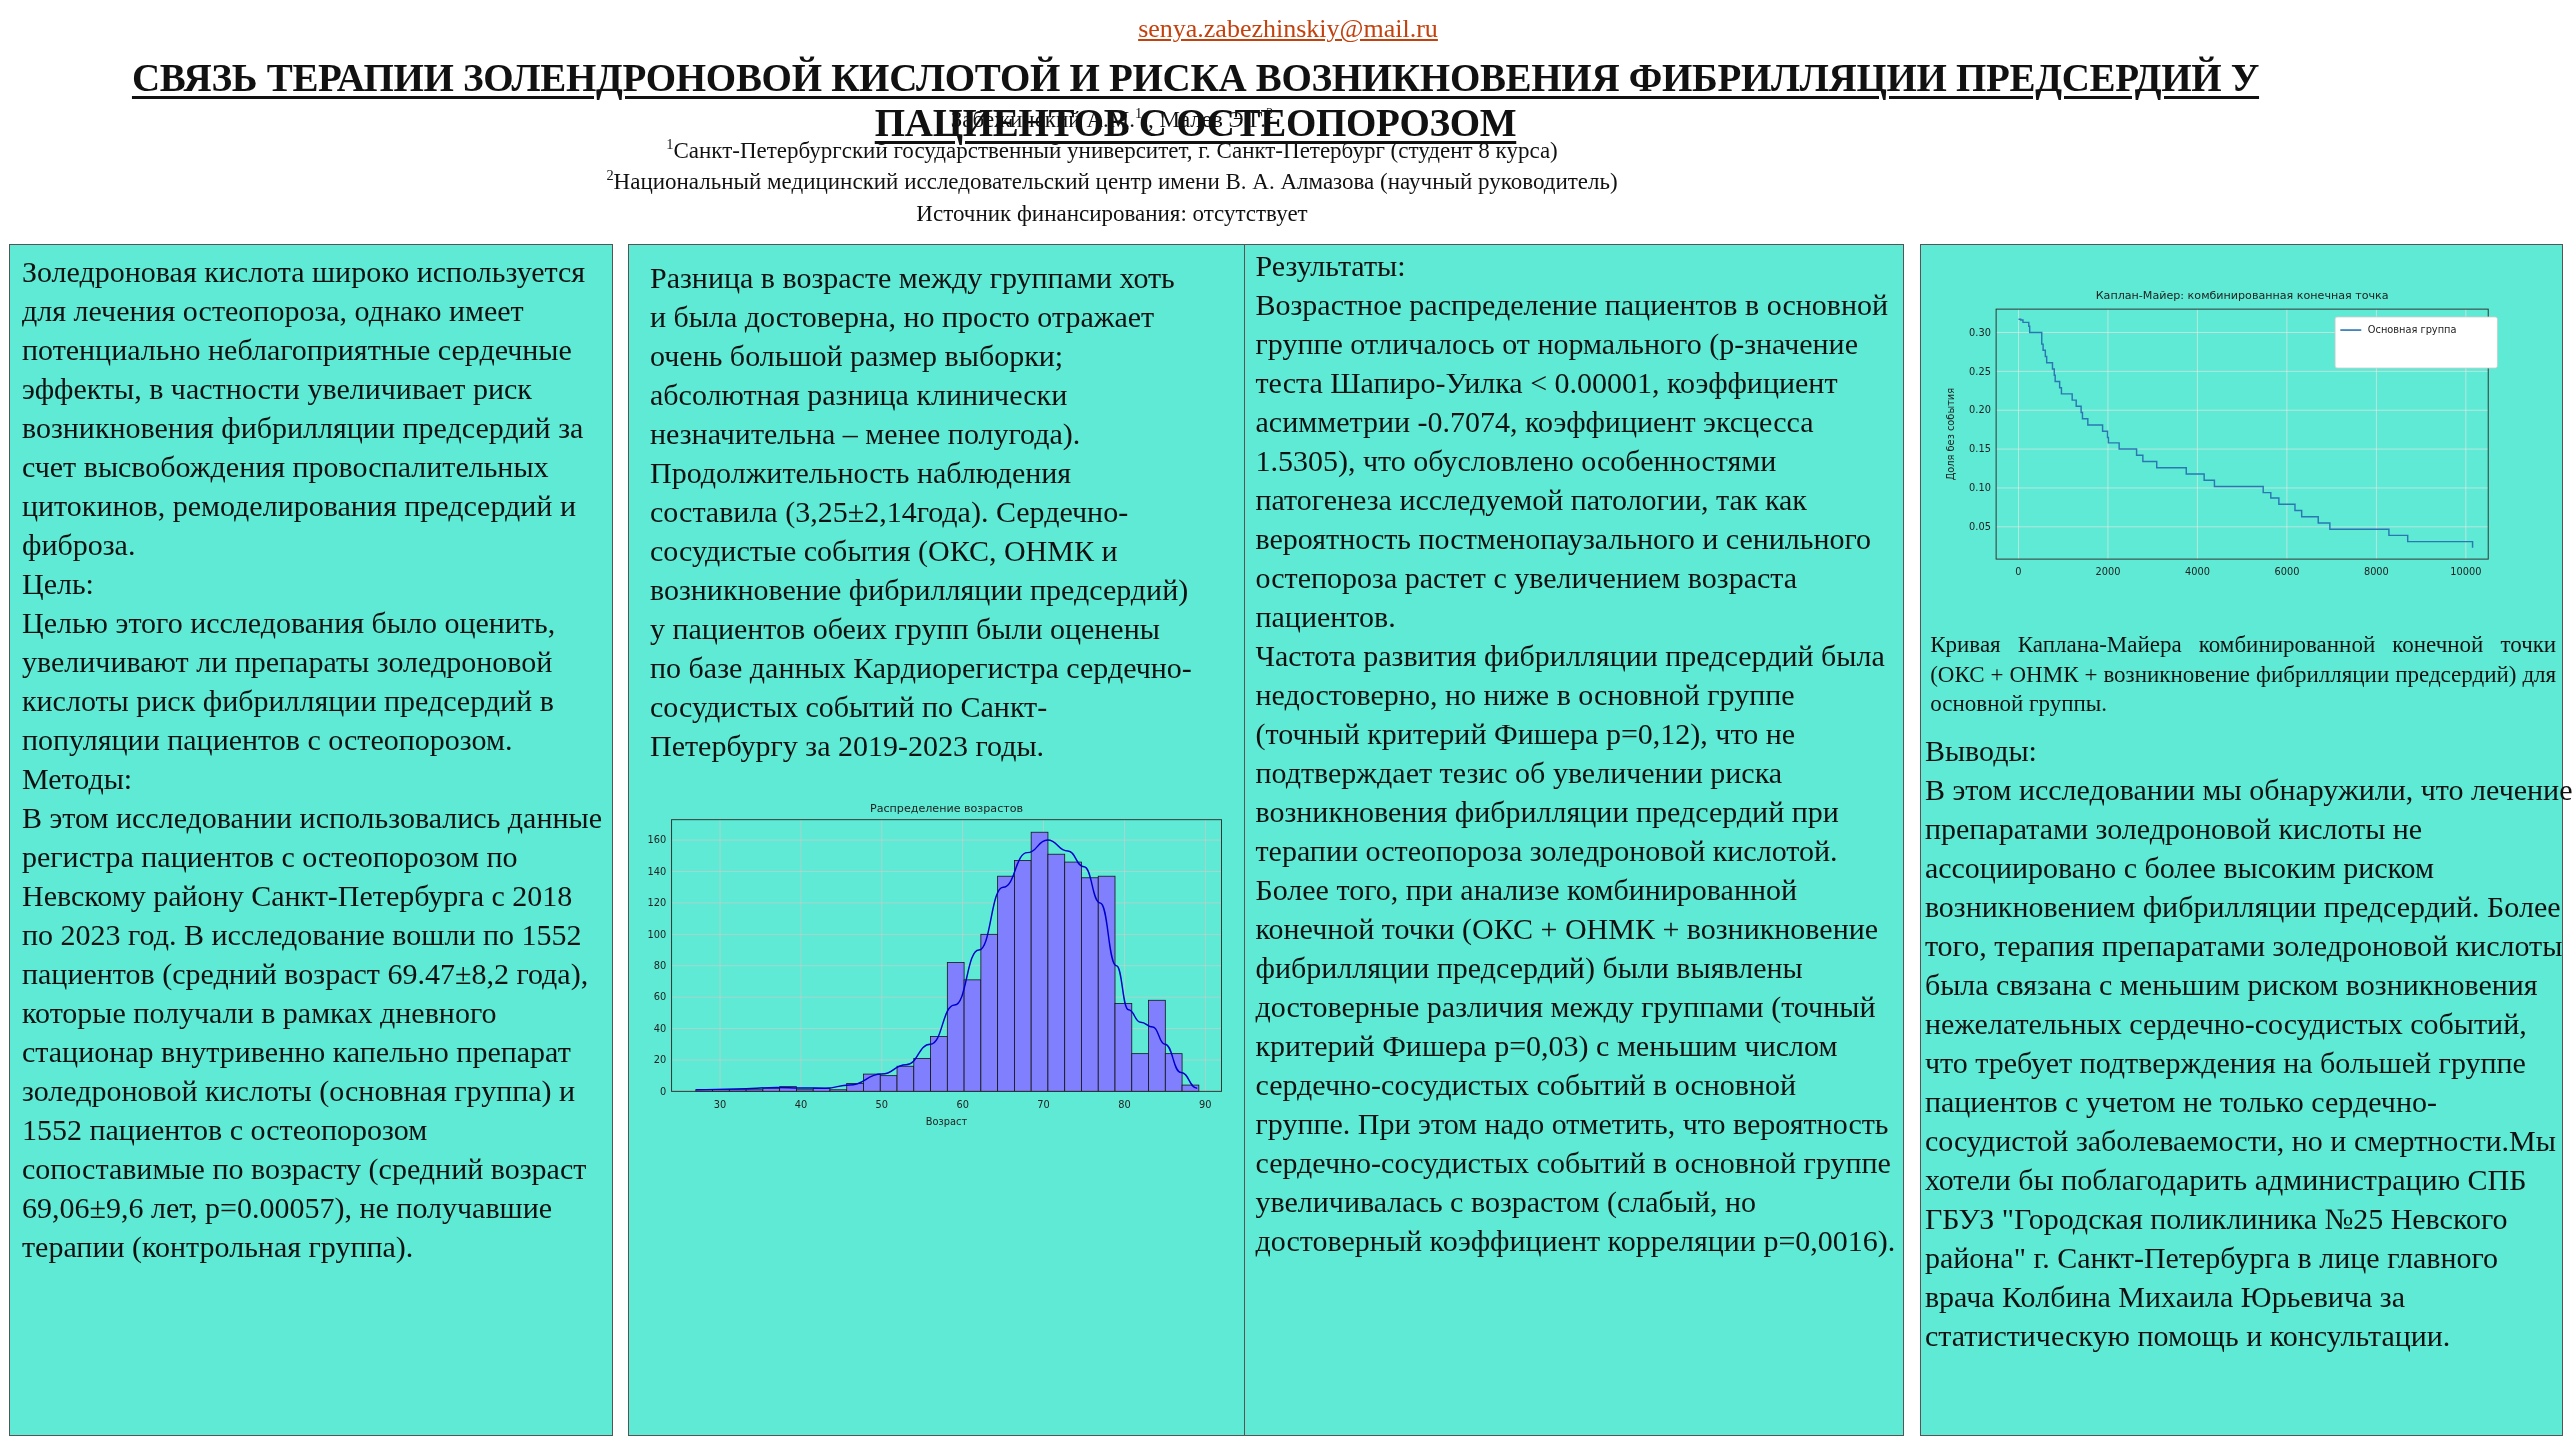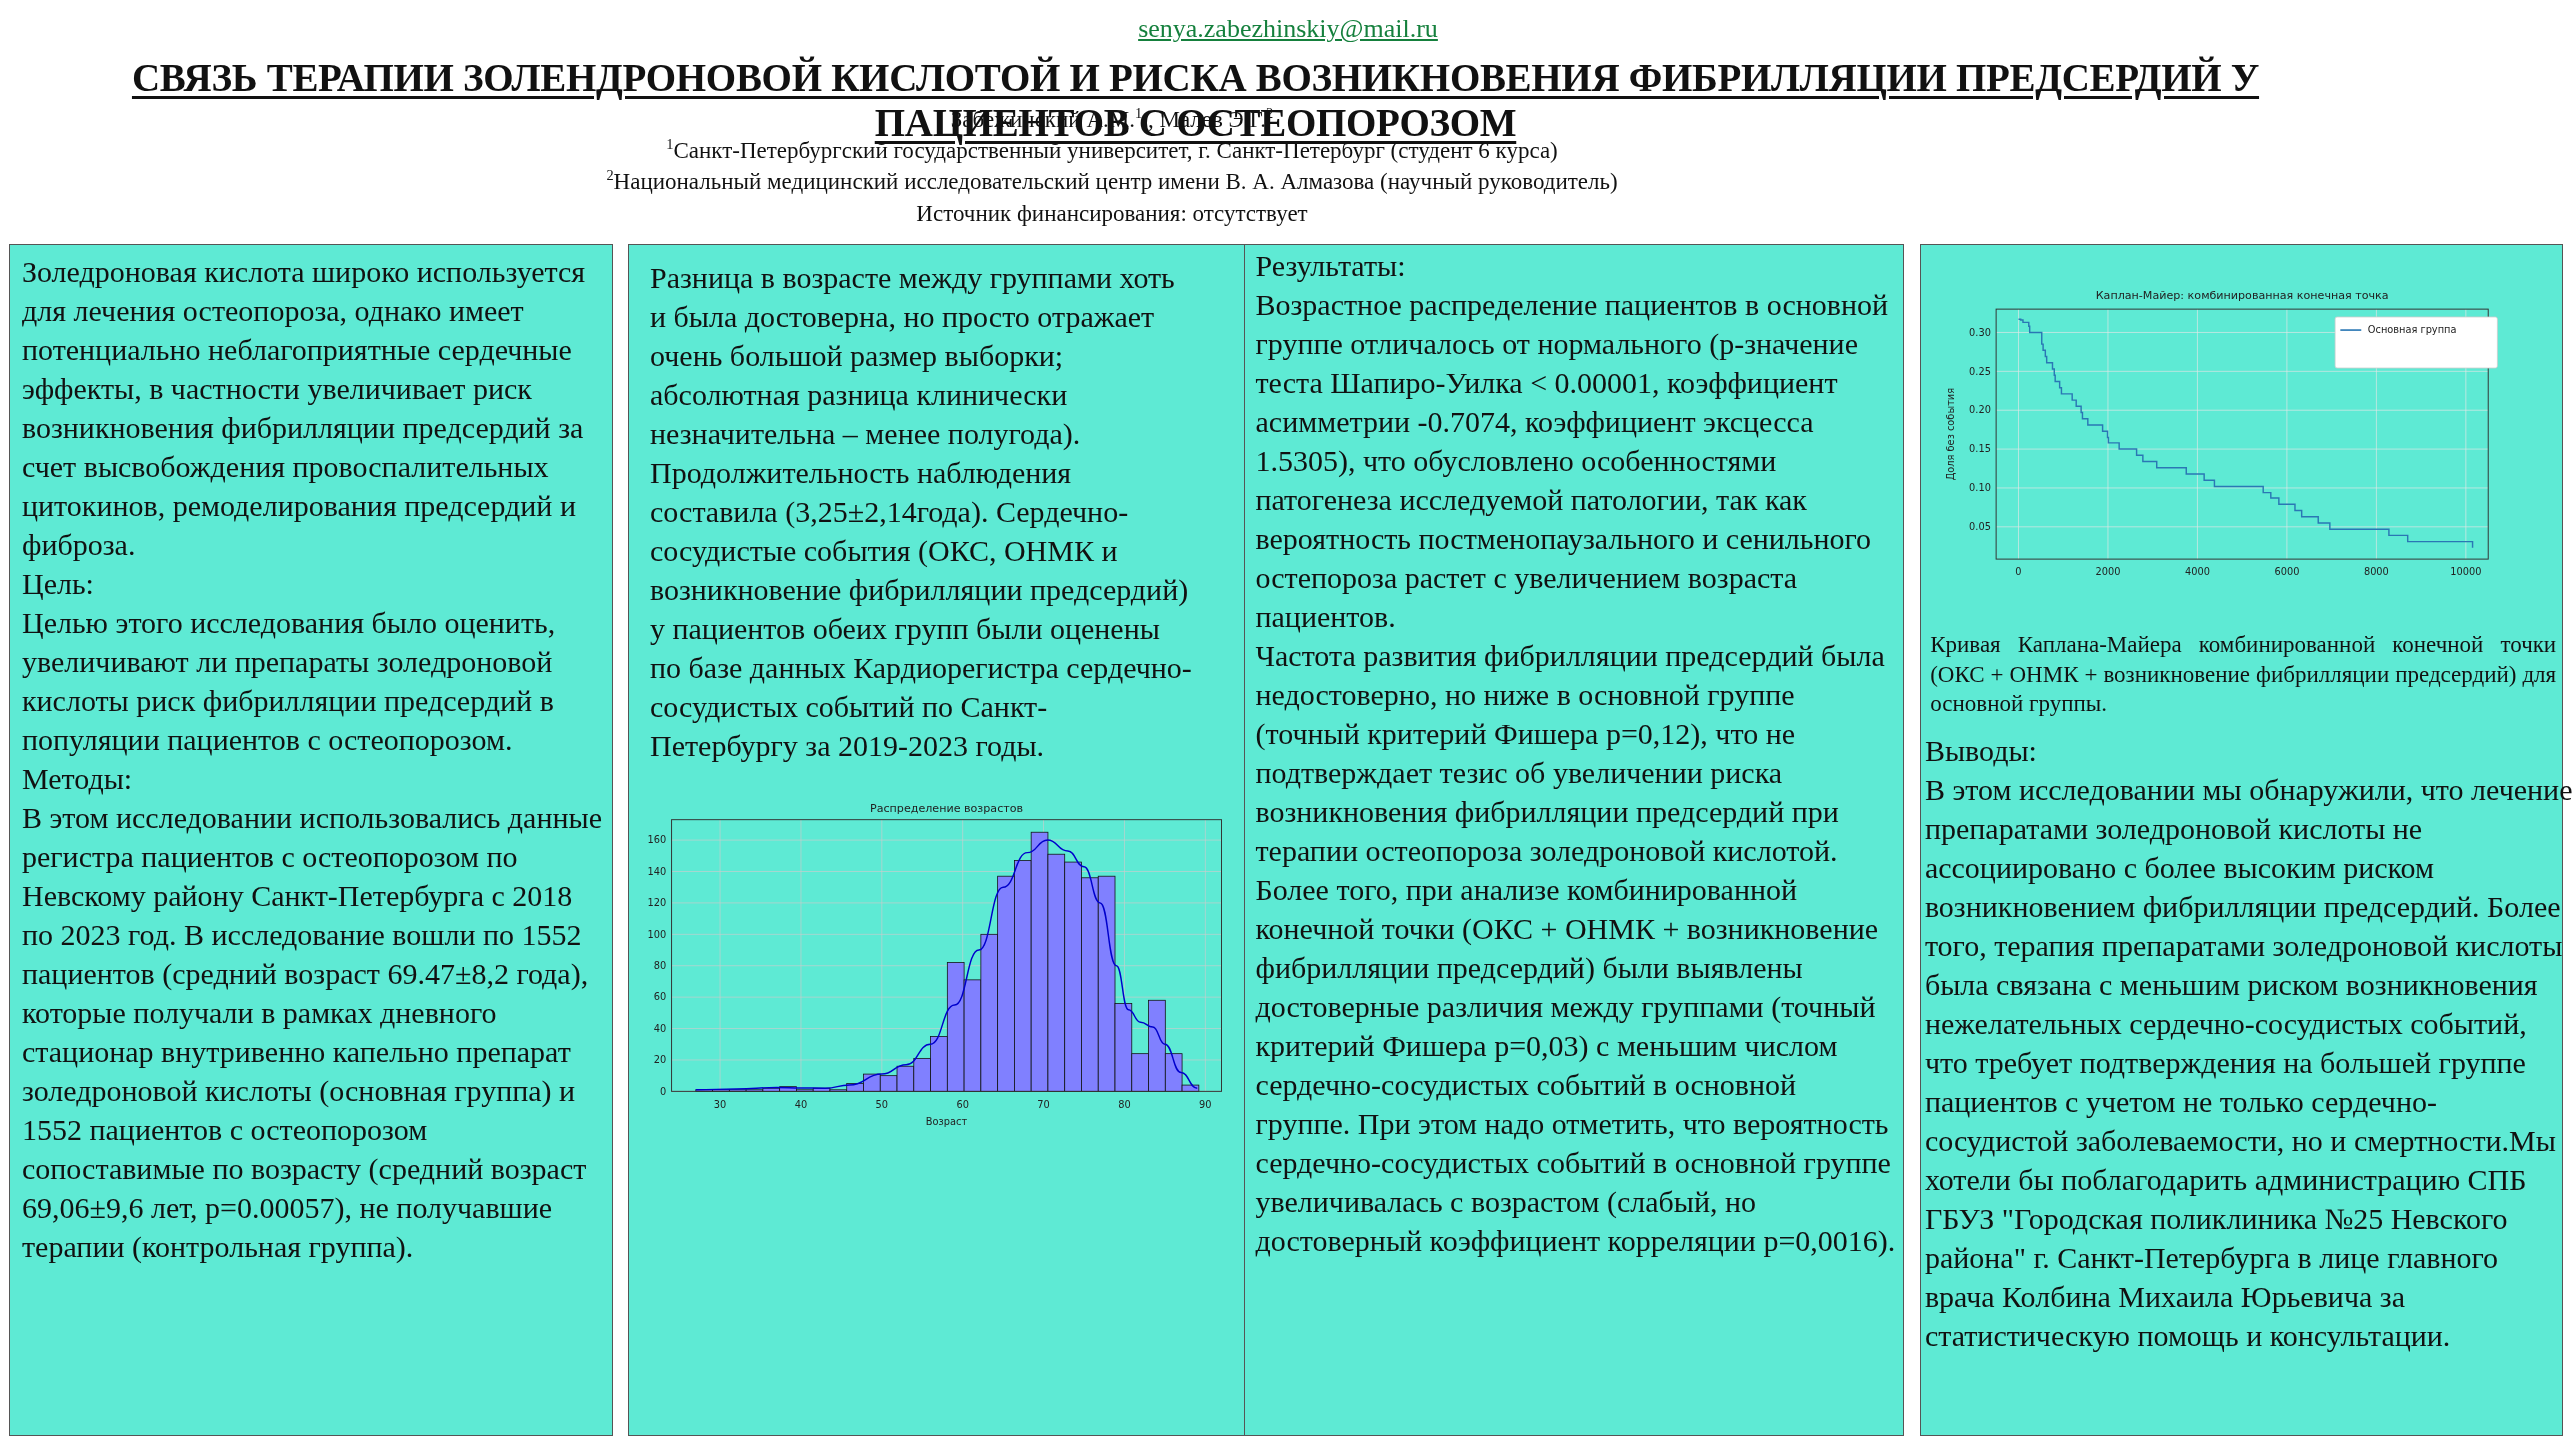--- a/index.html
+++ b/index.html
@@ -1,18 +1,18 @@
 <!DOCTYPE html>
 <html style="font-size:10.5px"><head>
 <meta charset="utf-8">
 <style>
   html, body { margin:0; padding:0; background:#ffffff; }
   body { width:2576px; height:1449px; position:relative; overflow:hidden; font-family:"Liberation Serif","DejaVu Serif",serif; color:#111; }
   .email { position:absolute; left:0; width:2576px; top:14.4px; text-align:center; font-size:26px; }
-  .email a { color:#15803d; text-decoration:underline; }
+  .email a { color:#c2410c; text-decoration:underline; }
   .title { position:absolute; left:0; width:2391px; top:55px; text-align:center; font-size:39px; font-weight:bold; text-decoration:underline; text-decoration-thickness:3.3px; text-underline-offset:5.2px; letter-spacing:-0.3px; }
   .meta { position:absolute; left:0; width:2224px; text-align:center; font-size:23px; }
   .meta sup { font-size:14.4px; }
   .box { position:absolute; top:244px; height:1192px; border:1.3px solid #555; box-sizing:border-box; background:#5eead4; }
   .txt { font-size:30px; line-height:39px; }
   .just { text-align:justify; }
   #b1 { left:9.2px; width:604px; }
   #b2 { left:628px; width:691px; }
   #b3 { left:1244px; width:660px; }
   #b4 { left:1920px; width:643px;padding-left:11px; }
@@ -23,21 +23,21 @@
 <body>
 
 <div class="email">
   <a href="#">senya.zabezhinskiy@mail.ru</a>
 </div>
 <div class="title">СВЯЗЬ ТЕРАПИИ ЗОЛЕНДРОНОВОЙ КИСЛОТОЙ И РИСКА ВОЗНИКНОВЕНИЯ ФИБРИЛЛЯЦИИ ПРЕДСЕРДИЙ У ПАЦИЕНТОВ С ОСТЕОПОРОЗОМ</div>
 <div class="meta" style="top:105px;">
   <span>Забежинский А.М.</span><sup>1</sup><span> , Малев Э.Г.</span><sup>2</sup>
 </div>
 <div class="meta" style="top:136px;">
-  <sup>1</sup><span>Санкт-Петербургский государственный университет, г. Санкт-Петербург (студент 6 курса)</span>
+  <sup>1</sup><span>Санкт-Петербургский государственный университет, г. Санкт-Петербург (студент 8 курса)</span>
 </div>
 <div class="meta" style="top:167px;">
   <sup>2</sup><span>Национальный медицинский исследовательский центр имени В. А. Алмазова (научный руководитель)</span>
 </div>
 <div class="meta" style="top:201px;">Источник финансирования: отсутствует</div>
 
 <div class="box" id="b1">
   <div class="txt" style="position:absolute; left:11.8px; top:6.6px; width:583px;">
     <p class="para">Золедроновая кислота широко используется для лечения остеопороза, однако имеет потенциально неблагоприятные сердечные эффекты, в частности увеличивает риск возникновения фибрилляции предсердий за счет высвобождения провоспалительных цитокинов, ремоделирования предсердий и фиброза.</p>
     <p class="para">Цель:</p>

